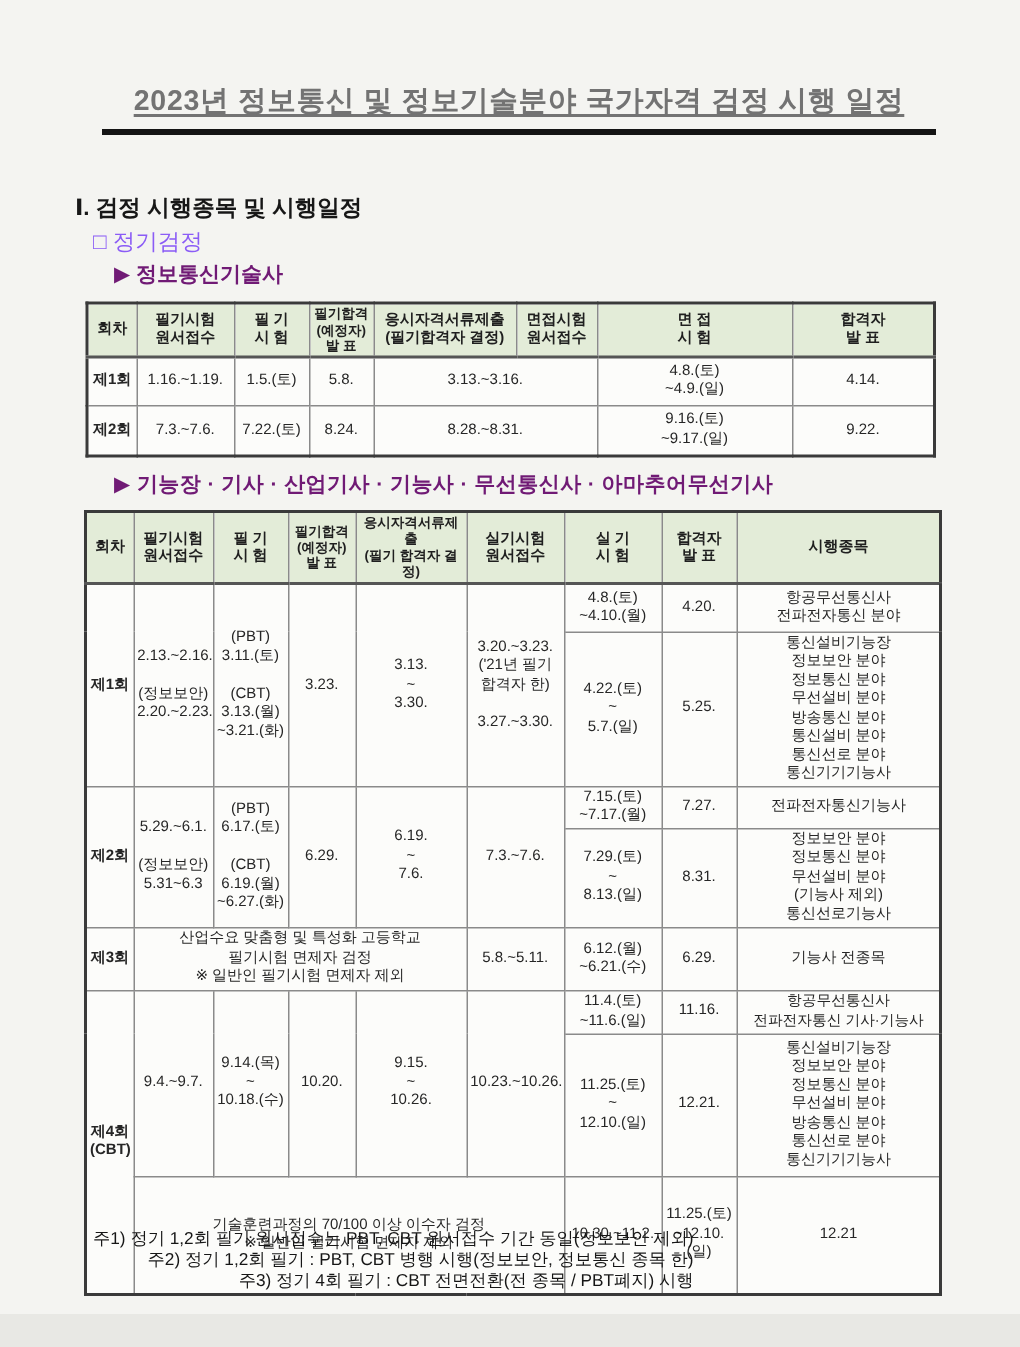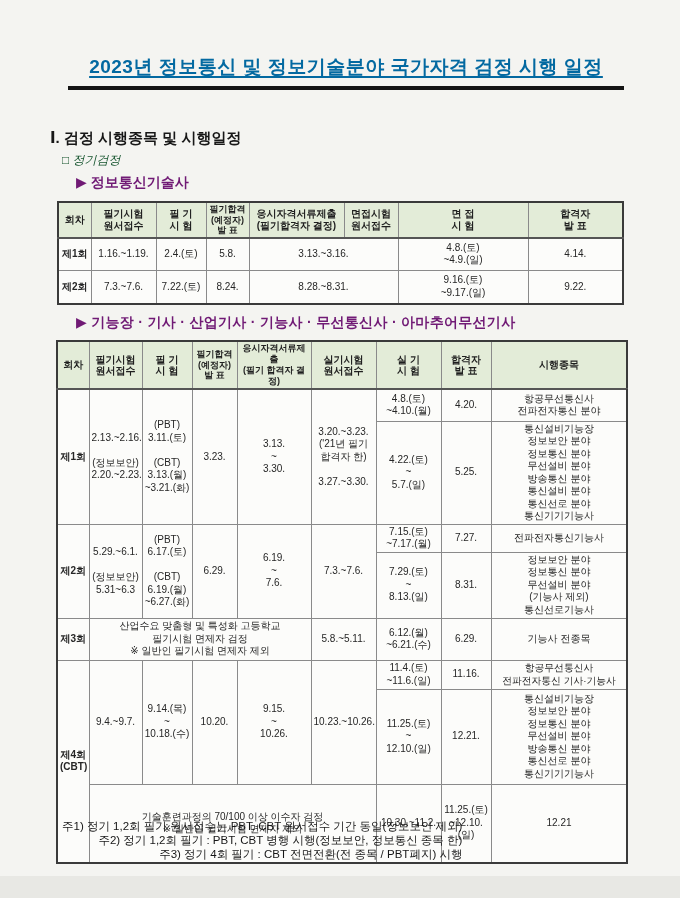--- a/index.html
+++ b/index.html
@@ -14,32 +14,32 @@
   .page{position:absolute;inset:0;}
 
   
   .title-wrap{
     position:absolute;left:68px;top:54px;width:556px;
     text-align:center;
     border-bottom:4px solid #141414;
     padding-bottom:6px;
   }
   .title-text{
-    color:#0369a1;
+    color:#737373;
     font-size:19px;font-weight:bold;letter-spacing:.5px;
     text-decoration:underline;
     text-decoration-thickness:2px;
     text-underline-offset:3px;
     white-space:nowrap;
     margin-top:36px;
   }
 
   
   .sec{position:absolute;left:50px;top:129px;font-size:15px;font-weight:bold;color:#171717;}
-  .sub{position:absolute;left:62px;top:152px;font-size:12px;color:#14532d;font-style:italic;}
+  .sub{position:absolute;left:62px;top:152px;font-size:15px;color:#8b5cf6;}
   .lbl{position:absolute;font-size:14px;font-weight:bold;color:#701a75;}
   .lbl1{left:76px;top:174px;}
   .lbl2{left:76px;top:314px;letter-spacing:.3px;}
 
   
   table.t{
     position:absolute;
     border-collapse:collapse;
     table-layout:fixed;
     background:#fcfcfa;
@@ -123,21 +123,21 @@
         <th>면 접
 시 험</th>
         <th>합격자
 발 표</th>
       </tr>
     </thead>
     <tbody>
       <tr style="height:33px">
         <td class="round">제1회</td>
         <td>1.16.~1.19.</td>
-        <td>2.4.(토)</td>
+        <td>1.5.(토)</td>
         <td>5.8.</td>
         <td colspan="2">3.13.~3.16.</td>
         <td>4.8.(토)
 ~4.9.(일)</td>
         <td>4.14.</td>
       </tr>
       <tr style="height:33px">
         <td class="round">제2회</td>
         <td>7.3.~7.6.</td>
         <td>7.22.(토)</td>

